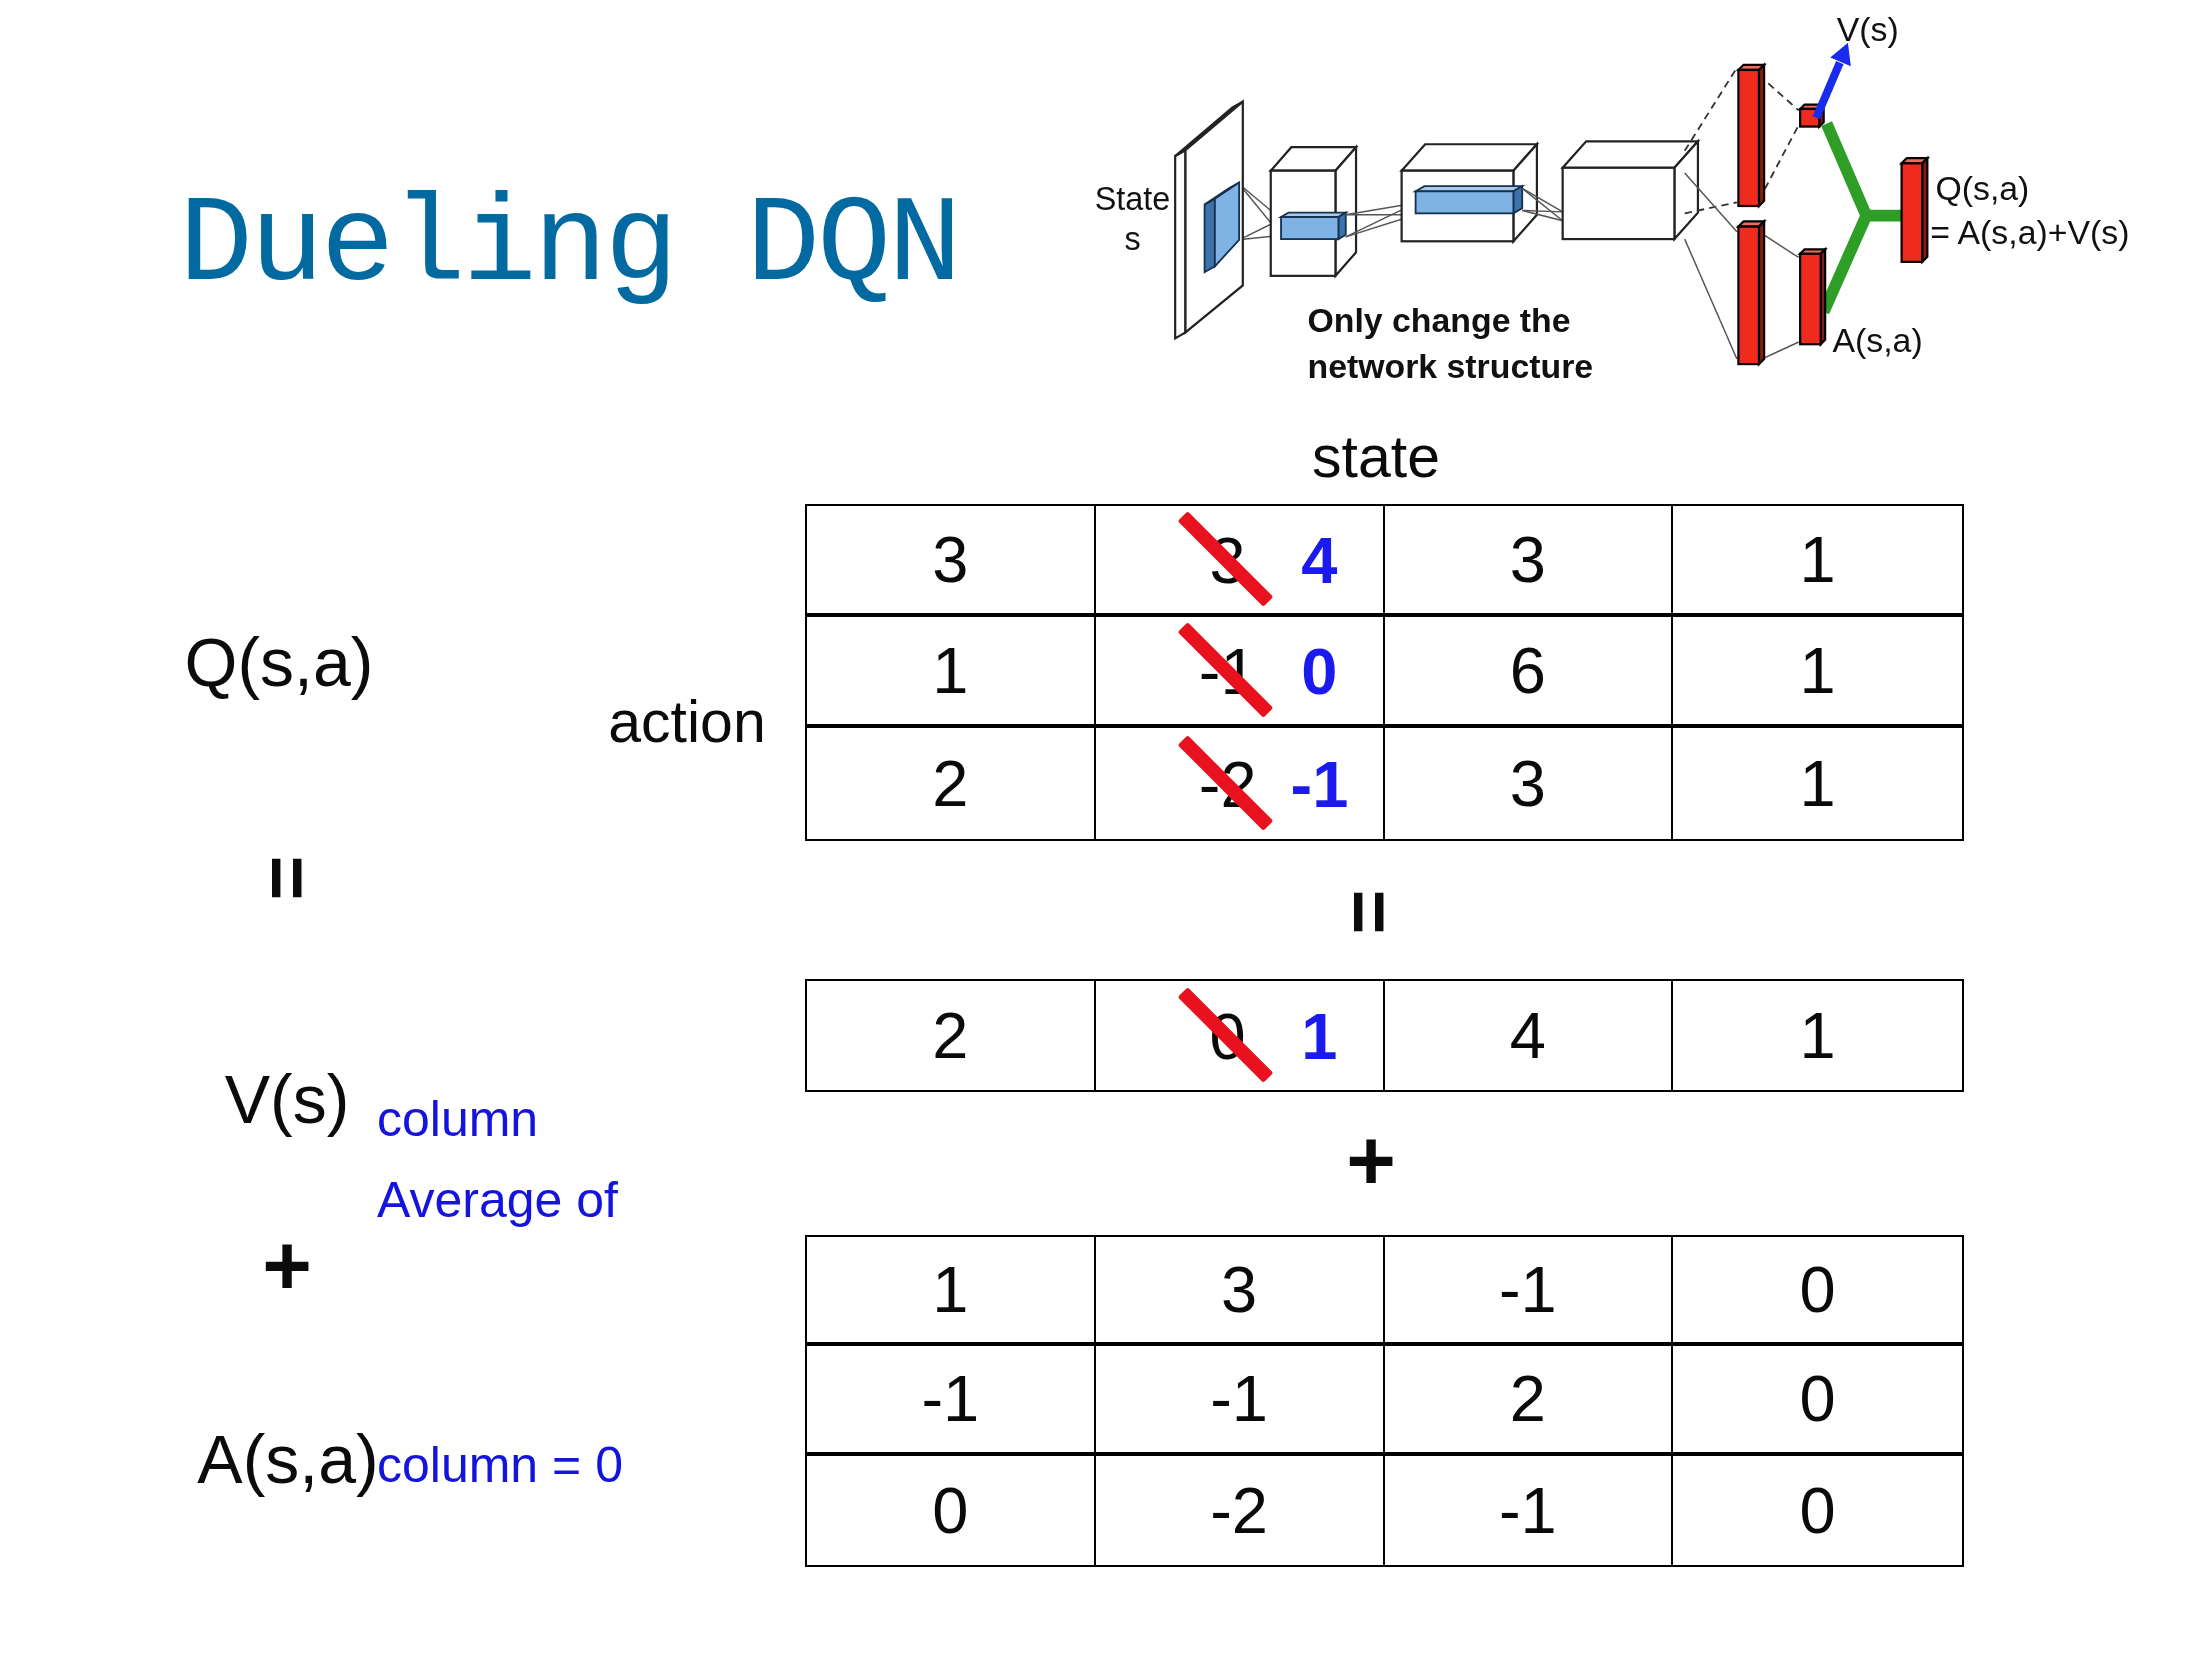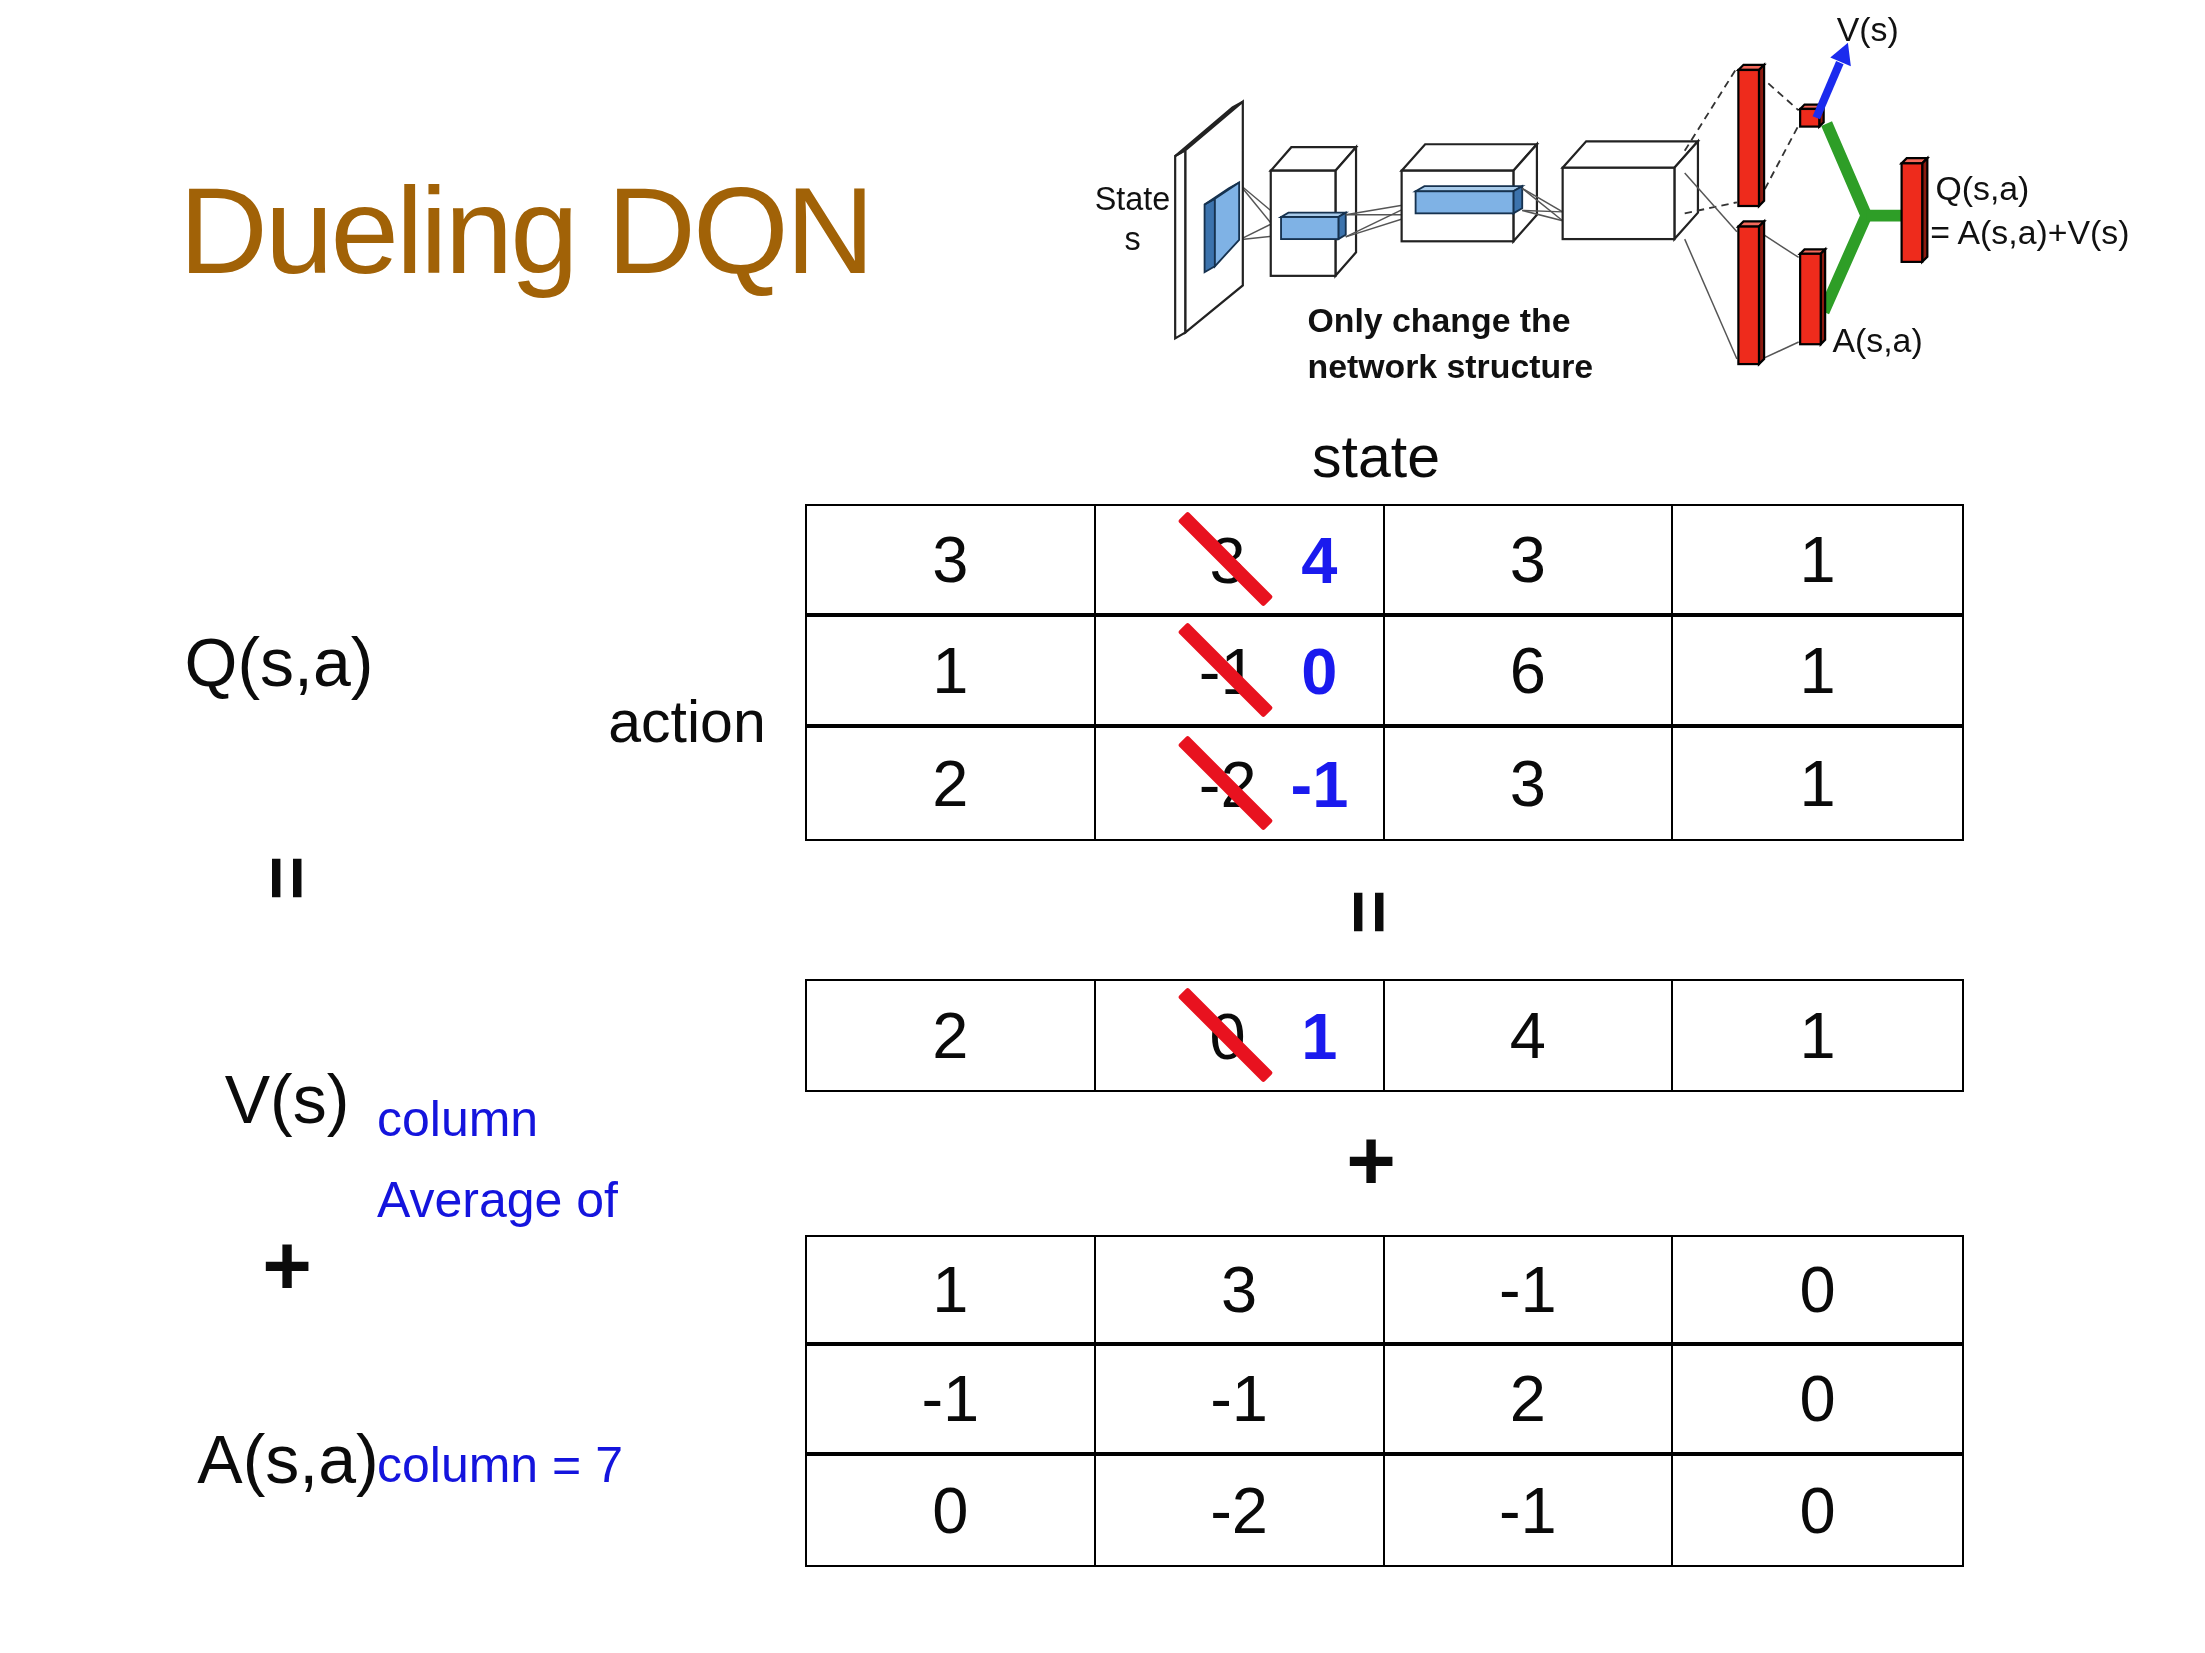--- a/index.html
+++ b/index.html
@@ -2,22 +2,22 @@
 <html style="font-size:11.8px"><head>
 <meta charset="utf-8">
 <style>
   html,body { margin:0; padding:0; background:#ffffff; }
   body { width:2205px; height:1654px; position:relative; overflow:hidden;
          font-family:"Liberation Sans", sans-serif; color:#0b0b0b; }
 
   .abs { position:absolute; }
 
   
-  #title { left:179px; top:169px; font-size:123px; letter-spacing:-2.9px;
-           line-height:1; white-space:nowrap; color:#a16207; }
+  #title { left:179px; top:185px; font-size:123px; letter-spacing:-2.9px;
+           line-height:1; white-space:nowrap; color:#0369a1;font-family:Liberation Mono, monospace; }
 
   
   .ctr { transform:translate(-50%,-50%); white-space:nowrap; }
   .biglabel { font-size:68px; }
   .eqrot { font-size:77px; font-weight:bold; transform:translate(-50%,-50%) rotate(90deg); }
   .plus  { font-size:85px; font-weight:bold; }
 
   .bluenote { color:#1414dd; font-size:50px; line-height:81px; white-space:nowrap; }
 
   
@@ -209,21 +209,21 @@
 <div id="plus-left" class="abs ctr plus">+</div>
 <div id="a-label" class="abs ctr biglabel">A(s,a)</div>
 <div id="eq-center" class="abs eqrot">=</div>
 <div id="plus-center" class="abs ctr plus">+</div>
 
 <div id="avg-note" class="abs bluenote">
   <div>column</div>
   <div>Average of</div>
 </div>
 <div id="sum-note" class="abs bluenote">
-  <div>column = 7</div>
+  <div>column = 0</div>
 </div>
 
 <div id="q-table" class="abs mtable">
   <div class="cell">
       <span>3</span>
     </div>
   <div class="cell struck">
     <span class="old">3</span>
     <span class="slash"></span>
     <span class="new">4</span>

